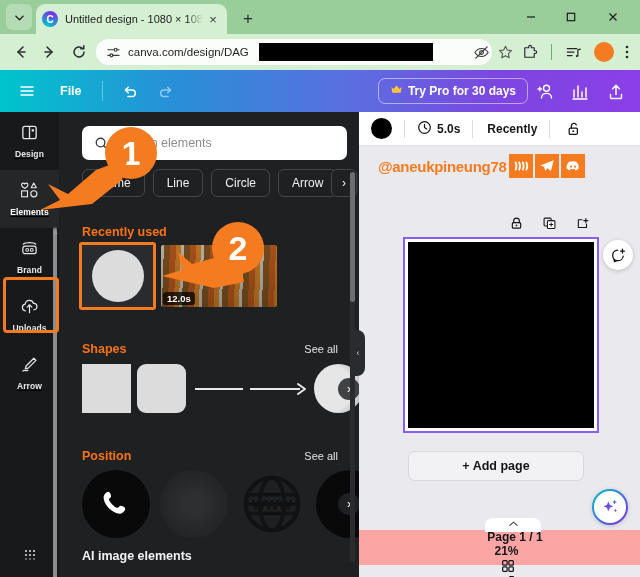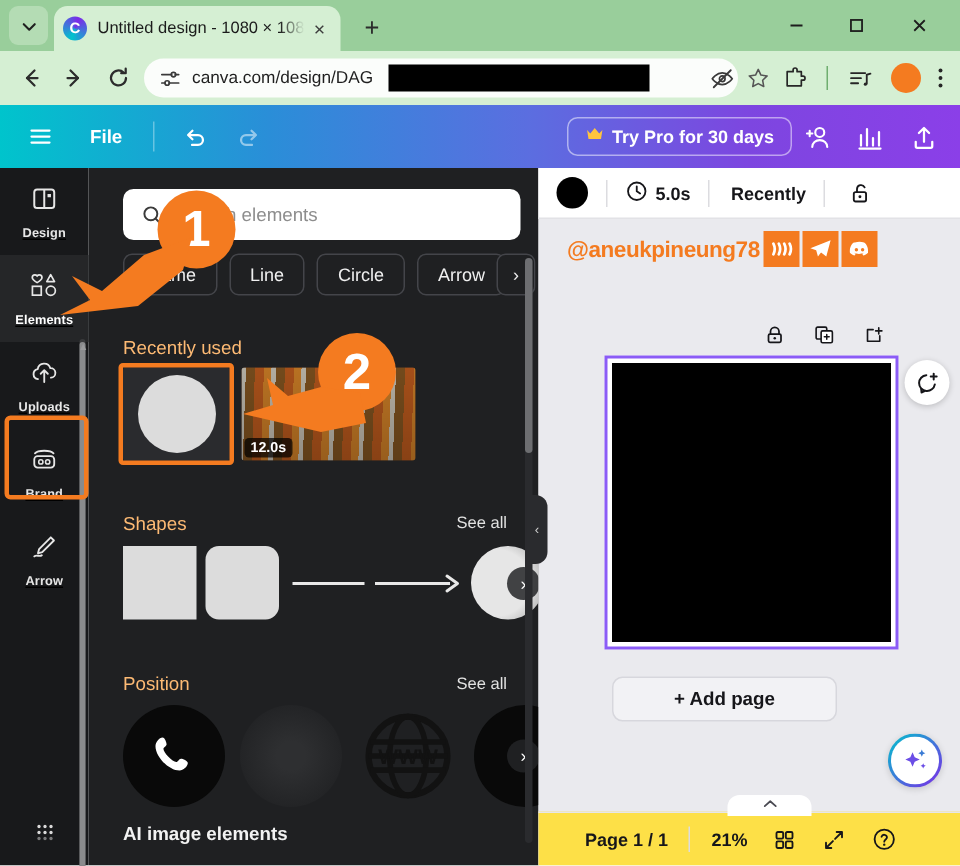--- a/index.html
+++ b/index.html
@@ -170,21 +170,21 @@
     display: flex; align-items: center; padding: 0 13px;
     color: #f0f0f0; font-size: 12px; white-space: nowrap;
   }
   .chip-next {
     position: absolute; right: 0; top: 2px; width: 26px; height: 28px;
     border: 1px solid #44454a; border-radius: 6px; background: #1f2022;
     display: flex; align-items: center; justify-content: center; color: #f0f0f0; font-size: 12px;
   }
 
   .sec-title {
-    position: absolute; color: #fdba74; font-size: 12.5px; font-weight: 400;
+    position: absolute; color: #f97316; font-size: 12.5px; font-weight: 700;
   }
   .see-all { position: absolute; right: 21px; color: #e2e2e2; font-size: 11px; }
 
   .recent-row { position: absolute; left: 23px; top: 133px; width: 270px; height: 62px; }
   .recent-circle-cell {
     position: absolute; left: 0; top: 0; width: 71px; height: 62px; background: #2a2b2e; border-radius: 2px;
     display: flex; align-items: center; justify-content: center;
   }
   .recent-circle { width: 52px; height: 52px; border-radius: 50%; background: #dcdcdc; }
   .recent-hl { position: absolute; left: -3px; top: -3px; width: 77px; height: 68px; border: 3px solid #f47b20; border-radius: 3px; }
@@ -257,36 +257,36 @@
     position: absolute; left: 44px; top: 125px; width: 196px; height: 196px;
     border: 2px solid #8b5cf6; background: #fff;
   }
   .page-black { position: absolute; left: 3px; top: 3px; right: 3px; bottom: 3px; background: #000; }
   .comment-btn {
     position: absolute; right: 7px; top: 128px; width: 30px; height: 30px; border-radius: 50%;
     background: #fff; box-shadow: 0 1px 4px rgba(0,0,0,.2);
     display: flex; align-items: center; justify-content: center; color: #16161a;
   }
   .add-page-btn {
-    position: absolute; left: 49px; top: 339px; width: 150px; height: 30px;
+    position: absolute; left: 49px; top: 339px; width: 176px; height: 30px;
     border: 1px solid #d7d7dd; border-radius: 7px; background: #f2f2f5;
     display: flex; align-items: center; justify-content: center;
     color: #16161a; font-size: 12.5px; font-weight: 700;
   }
   .magic-btn {
     position: absolute; right: 12px; top: 377px; width: 36px; height: 36px; border-radius: 50%;
     background: #fff; border: 2px solid transparent;
     background-image: linear-gradient(#fff,#fff), linear-gradient(135deg,#00c4cc,#7d2ae8);
     background-origin: border-box; background-clip: content-box, border-box;
     display: flex; align-items: center; justify-content: center;
     box-shadow: 0 1px 5px rgba(0,0,0,.16);
   }
   .bottom-bar {
-    position: absolute; left: 0; bottom: 0; width: 281px; height: 36px;
-    background: #fde047; display: flex; align-items: center; border-top: 1px solid #e6e6ea;
+    position: absolute; left: 0; bottom: 12px; width: 281px; height: 36px;
+    background: #fca5a5; display: flex; align-items: center; border-top: 1px solid #e6e6ea; flex-direction: column;
   }
   .bb-tab {
     position: absolute; left: 126px; top: -12px; width: 56px; height: 14px;
     background: #fff; border-radius: 8px 8px 0 0;
     display: flex; align-items: center; justify-content: center; color: #4a4a52; font-size: 9px;
   }
   .bb-page { margin-left: 31px; color: #16161a; font-size: 12px; font-weight: 600; }
   .bb-sep { margin-left: 14px; width: 1px; height: 17px; background: #dcdce0; }
   .bb-zoom { margin-left: 14px; color: #16161a; font-size: 12px; font-weight: 600; }
   .bb-ico { margin-left: 17px; display: flex; align-items: center; justify-content: center; color: #16161a; }
@@ -471,36 +471,36 @@
             <path d="M15.5 2.2l2.7 4.9h-5.4z" stroke="#e6e6e6" stroke-width="1.2" fill="none" stroke-linejoin="round"></path>
             <rect x="2.7" y="10.4" width="6.2" height="6.2" stroke="#e6e6e6" stroke-width="1.2" fill="none"></rect>
             <circle cx="15.6" cy="13.5" r="3.2" stroke="#e6e6e6" stroke-width="1.2" fill="none"></circle>
           </svg>
       </span>
       <span class="lbl">Elements</span>
     </div>
     <div class="rail-item">
       <span>
         <svg width="19" height="19" viewBox="0 0 20 20">
-            <path d="M5.6 14.5A3.6 3.6 0 0 1 5.4 7.4a4.6 4.6 0 0 1 8.9-.6 3.3 3.3 0 0 1 .4 6.6" stroke="#e6e6e6" stroke-width="1.3" fill="none" stroke-linecap="round"></path>
-            <path d="M10 16.5V8.4M7.5 10.7L10 8.2l2.5 2.5" stroke="#e6e6e6" stroke-width="1.3" fill="none" stroke-linecap="round" stroke-linejoin="round"></path>
-          </svg>
-      </span>
-      <span class="lbl">Uploads</span>
-    </div>
-    <div class="rail-item">
-      <span>
-        <svg width="19" height="19" viewBox="0 0 20 20">
             <path d="M3.5 5.5c2-2.4 11-2.4 13 0" stroke="#e6e6e6" stroke-width="1.3" fill="none" stroke-linecap="round"></path>
             <rect x="3" y="7.5" width="14" height="8" rx="2.4" stroke="#e6e6e6" stroke-width="1.3" fill="none"></rect>
             <circle cx="7.6" cy="11.5" r="1.5" stroke="#e6e6e6" stroke-width="1.1" fill="none"></circle>
             <circle cx="12.4" cy="11.5" r="1.5" stroke="#e6e6e6" stroke-width="1.1" fill="none"></circle>
           </svg>
       </span>
       <span class="lbl">Brand</span>
+    </div>
+    <div class="rail-item">
+      <span>
+        <svg width="19" height="19" viewBox="0 0 20 20">
+            <path d="M5.6 14.5A3.6 3.6 0 0 1 5.4 7.4a4.6 4.6 0 0 1 8.9-.6 3.3 3.3 0 0 1 .4 6.6" stroke="#e6e6e6" stroke-width="1.3" fill="none" stroke-linecap="round"></path>
+            <path d="M10 16.5V8.4M7.5 10.7L10 8.2l2.5 2.5" stroke="#e6e6e6" stroke-width="1.3" fill="none" stroke-linecap="round" stroke-linejoin="round"></path>
+          </svg>
+      </span>
+      <span class="lbl">Uploads</span>
     </div>
     <div class="rail-item">
       <span>
         <svg width="19" height="19" viewBox="0 0 20 20">
             <path d="M14.6 3.4l2.2 2.2-8.2 8.2-3 .8.8-3z" stroke="#e6e6e6" stroke-width="1.3" fill="none" stroke-linejoin="round"></path>
             <path d="M3 16.8c1.7-1.6 3.6.6 5.3-.8" stroke="#e6e6e6" stroke-width="1.3" fill="none" stroke-linecap="round"></path>
           </svg>
       </span>
       <span class="lbl">Arrow</span>
     </div>

